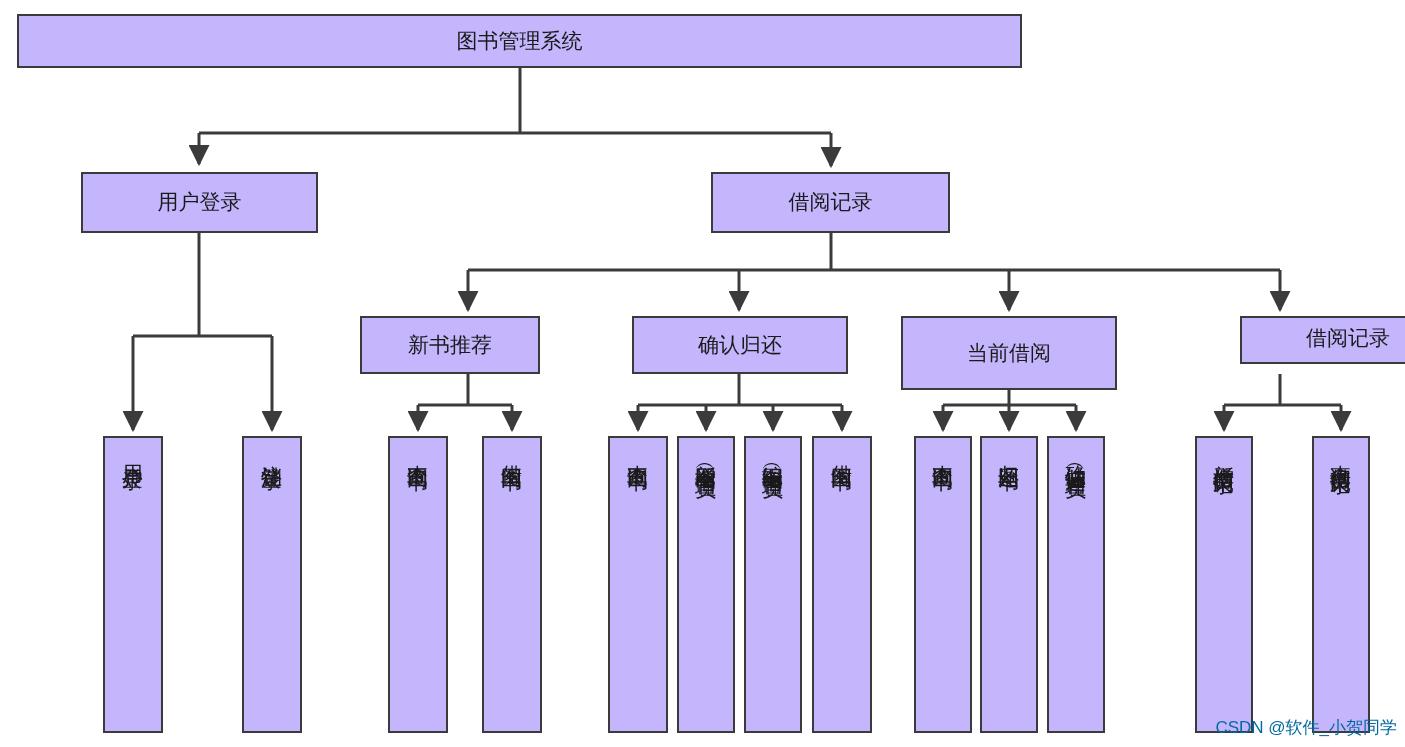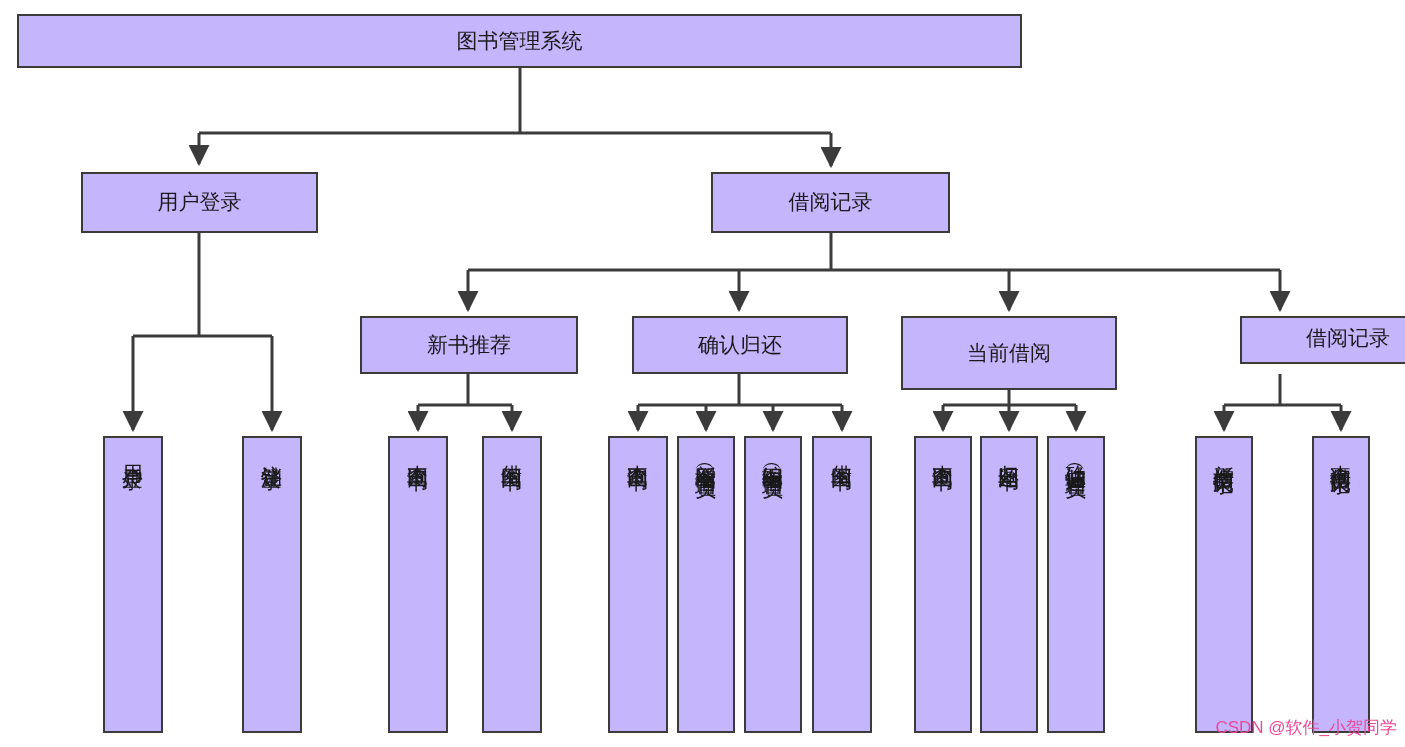--- a/index.html
+++ b/index.html
@@ -52,21 +52,21 @@
     text-orientation: upright;
     font-size: 21px;
     letter-spacing: 2px;
     line-height: 1;
   }
   #watermark {
     position: absolute;
     right: 8px;
     bottom: 8px;
     font-size: 17px;
-    color: #ec4899;
+    color: #0369a1;
     z-index: 5;
     white-space: nowrap;
   }
 </style>
 </head>
 <body>
 
 <div id="canvas">
 
   <svg class="wires" viewBox="0 0 1405 747" xmlns="http://www.w3.org/2000/svg">
@@ -123,21 +123,21 @@
     <span class="label">图书管理系统</span>
   </div>
 
   <div class="node horizontal" style="left:81px; top:172px; width:237px; height:61px;">
     <span class="label">用户登录</span>
   </div>
   <div class="node horizontal" style="left:711px; top:172px; width:239px; height:61px;">
     <span class="label">借阅记录</span>
   </div>
 
-  <div class="node horizontal" style="left:360px; top:316px; width:218px; height:58px;">
+  <div class="node horizontal" style="left:360px; top:316px; width:180px; height:58px;">
     <span class="label">新书推荐</span>
   </div>
   <div class="node horizontal" style="left:632px; top:316px; width:216px; height:58px;">
     <span class="label">确认归还</span>
   </div>
   <div class="node horizontal" style="left:901px; top:316px; width:216px; height:74px;">
     <span class="label">当前借阅</span>
   </div>
   <div class="node horizontal" style="left:1240px; top:316px; width:216px; height:48px;font-family:Liberation Mono, monospace;">
     <span class="label">借阅记录</span>

